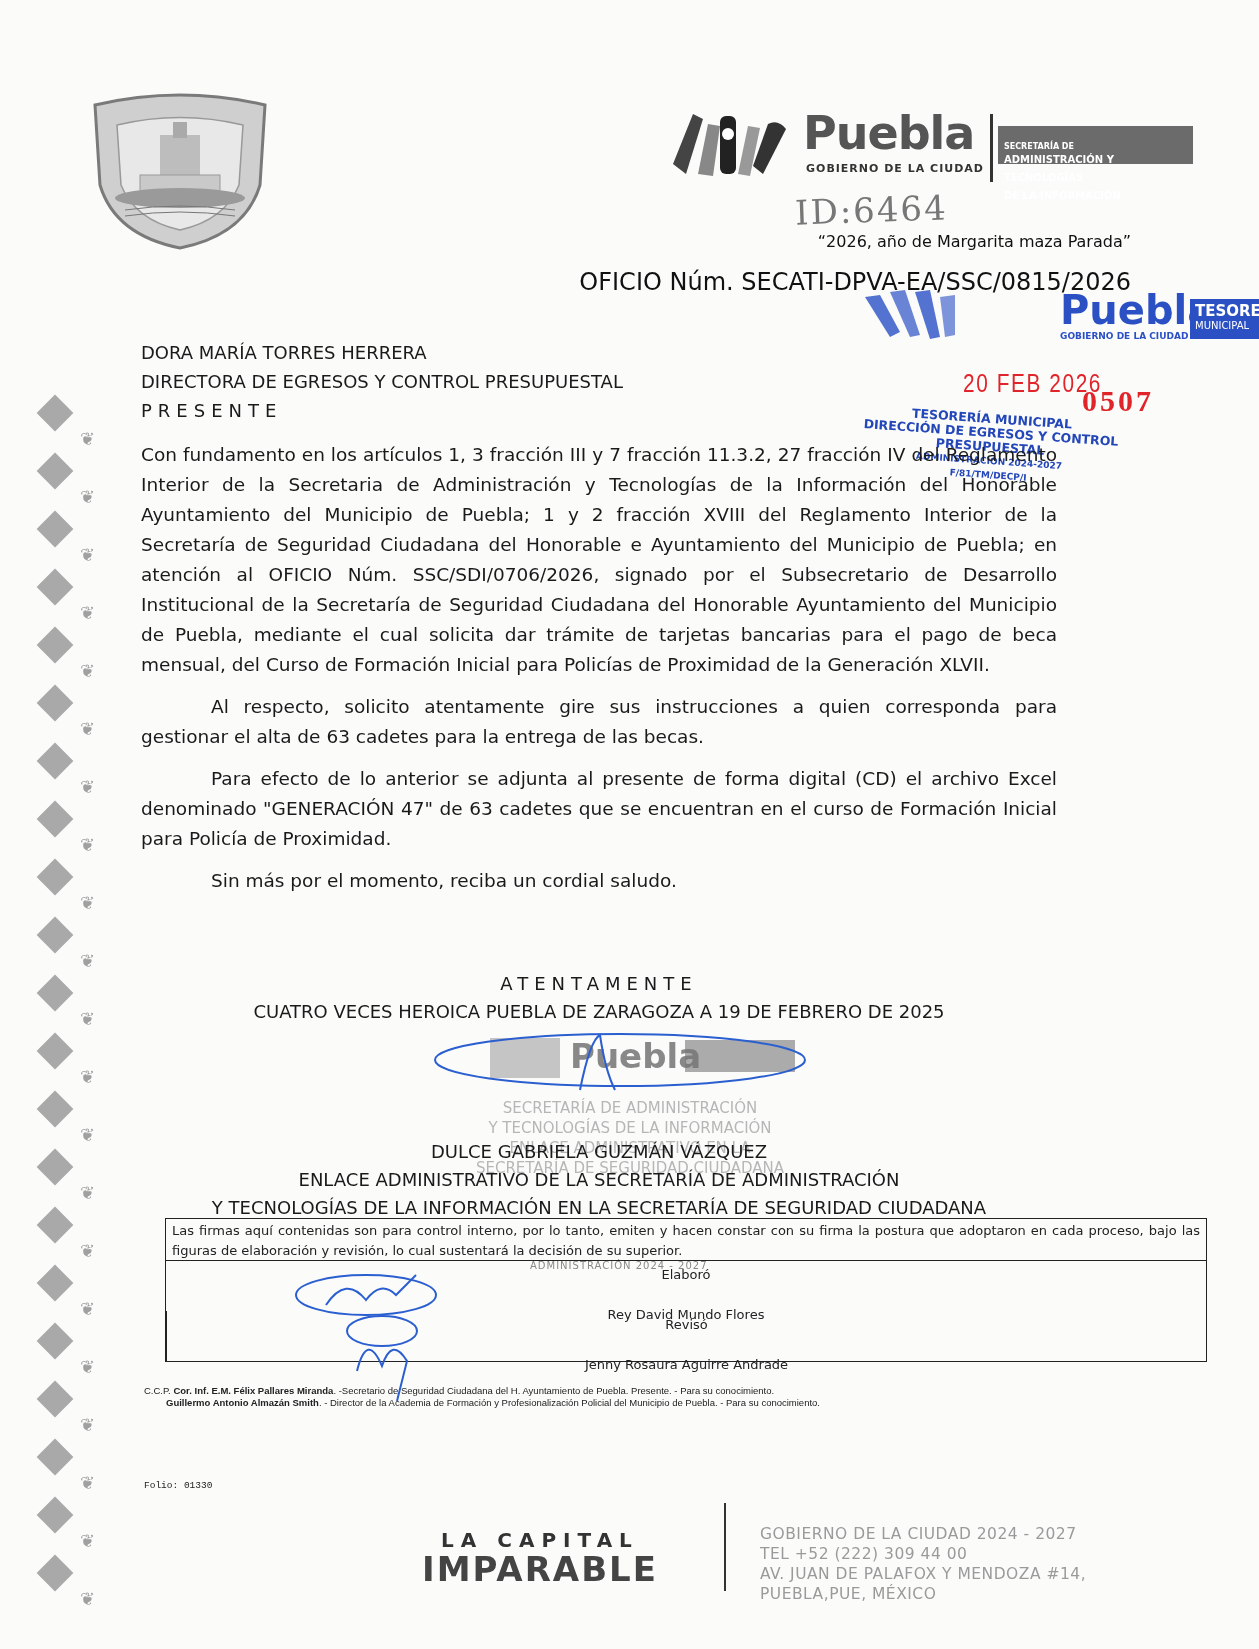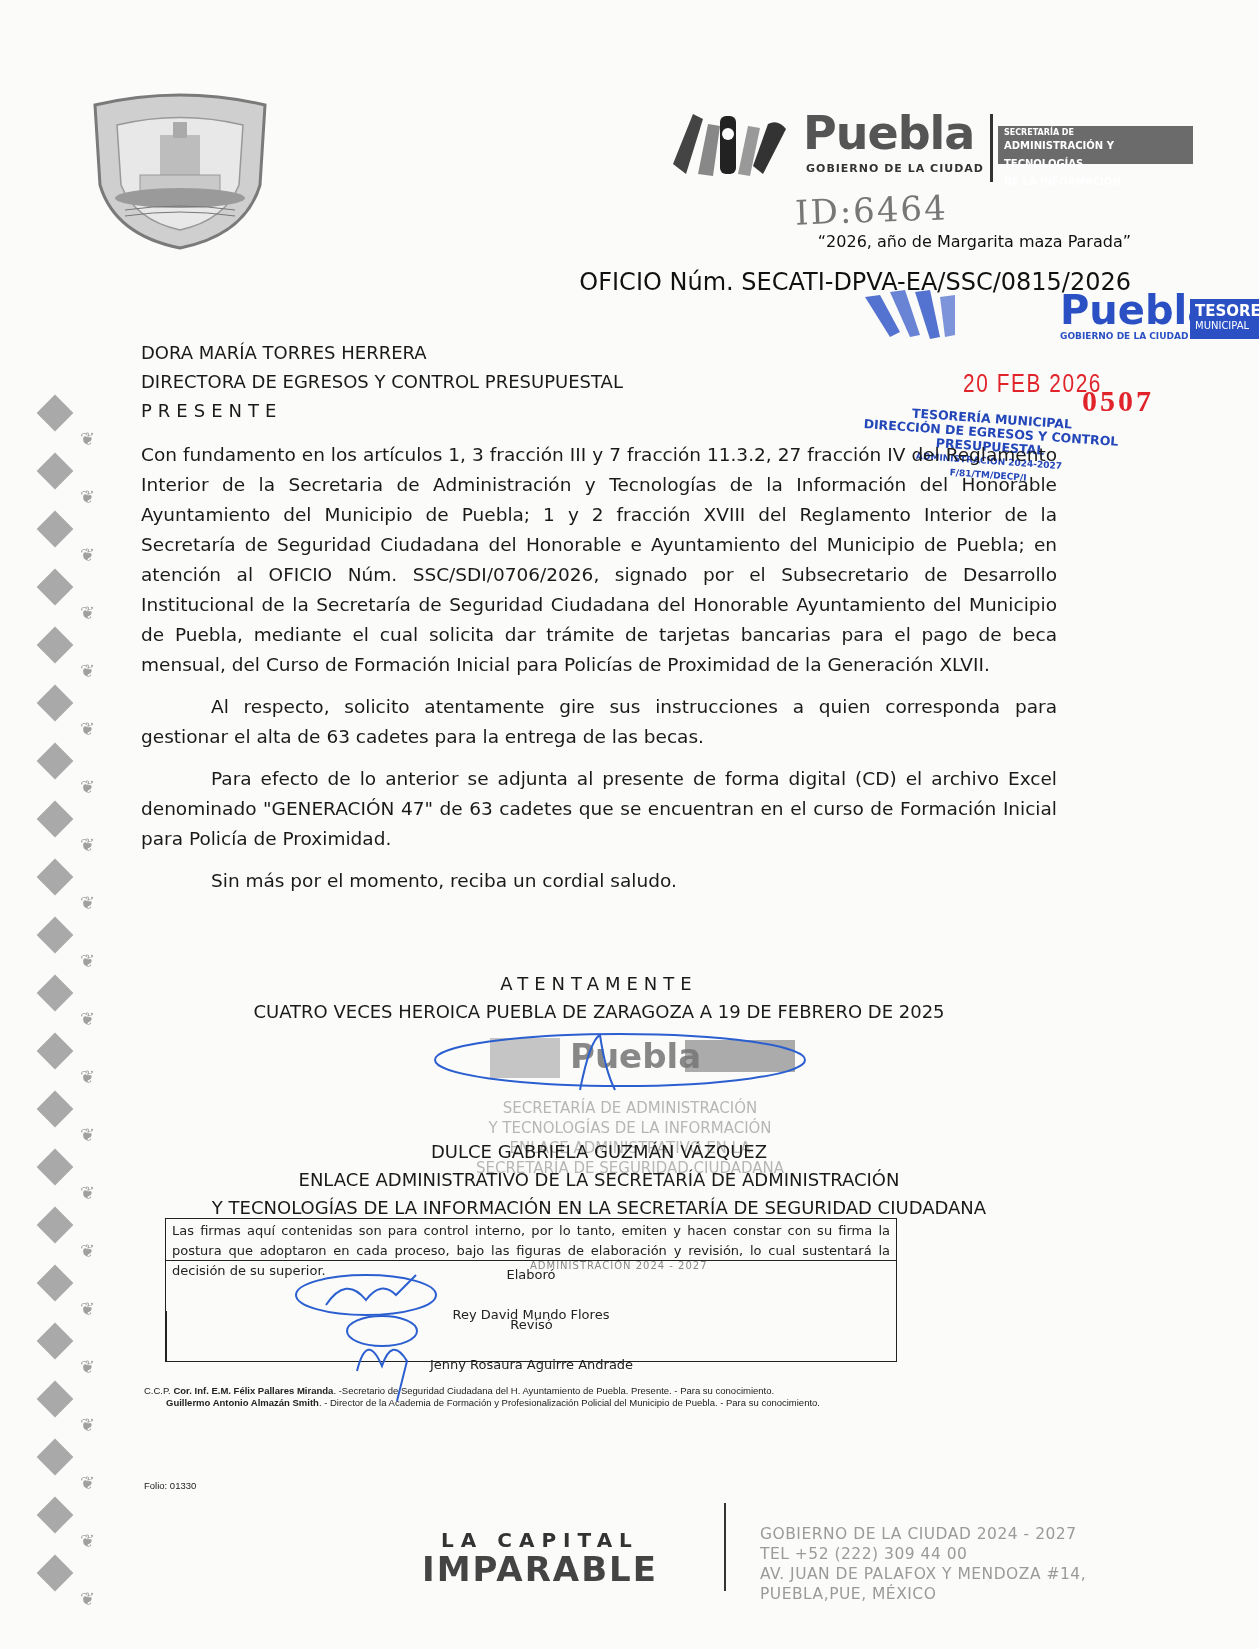--- a/index.html
+++ b/index.html
@@ -20,21 +20,21 @@
 
   
   .crest { left: 85px; top: 90px; width: 190px; height: 160px; }
 
   
   .logo-wrap { left: 668px; top: 104px; width: 520px; height: 80px; }
   .logo-art { position:absolute; left:0; top:0; width:120px; height:80px; }
   .logo-word { position:absolute; left:135px; top:2px; font-family:"DejaVu Sans", sans-serif; font-weight:bold; font-size:46px; color:#555; letter-spacing:-1px; }
   .logo-sub { position:absolute; left:138px; top:58px; font-size:11px; font-weight:bold; letter-spacing:1px; color:#333; }
   .logo-divider { position:absolute; left:322px; top:10px; width:3px; height:68px; background:#333; }
-  .logo-box { position:absolute; left:330px; top:22px; width:195px; height:38px; background:#6b6b6b; color:#fff; padding:2px 6px; box-sizing:border-box; }
+  .logo-box { position:absolute; left:330px; top:22px; width:195px; height:38px; background:#6b6b6b; color:#fff; padding:16px 6px; box-sizing:border-box; }
   .logo-box .l1 { font-size:8px; font-weight:bold; }
   .logo-box .l2 { font-size:10px; font-weight:bold; line-height:18px; }
 
   .handwritten-id { left: 795px; top: 190px; font-family: "DejaVu Serif", serif; font-size: 34px; color: #777; letter-spacing: 2px; transform: rotate(-2deg); }
 
   .motto { right: 128px; top: 232px; font-size: 16px; color: #111; }
   .oficio-num { right: 128px; top: 268px; font-size: 24px; color: #111; }
 
   
   .stamp-tesoreria { left: 860px; top: 287px; width: 330px; height: 60px; color: #2346b8; }
@@ -61,33 +61,33 @@
 
   
   .closing { left: 141px; top: 970px; width: 916px; text-align: center; font-size: 18px; line-height: 28px; color: #1a1a1a; }
   .closing .atentamente { letter-spacing: 6px; }
   .sig-stamp { left: 430px; top: 1030px; width: 380px; height: 50px; }
   .signer { left: 141px; top: 1093px; width: 916px; text-align: center; font-size: 18px; line-height: 28px; color: #1a1a1a; margin-top: 45px; }
   .ghost-stamp { left: 430px; top: 1098px; width: 400px; text-align: center; color: #9a9a9a; font-size: 15px; line-height: 20px; opacity: 0.7; }
   .admin-period { left: 530px; top: 1260px; font-size: 10px; color: #888; letter-spacing: 1px; }
 
   
-  .control-table { left: 165px; top: 1218px; width: 732px; height: 144px; border: 1.5px solid #222; box-sizing: border-box; }
+  .control-table { left: 165px; top: 1218px; width: 1042px; height: 144px; border: 1.5px solid #222; box-sizing: border-box; }
   .control-note { padding: 2px 6px; font-size: 13px; line-height: 20px; color: #222; border-bottom: 1.5px solid #222; text-align: justify; height: 42px; box-sizing: border-box; }
   .control-cells { display: flex; height: 100px; flex-direction: column; }
   .control-cell { flex: 1; position: relative; text-align: center; font-size: 13px; color: #222; }
   .control-cell + .control-cell { border-left: 1.5px solid #222; }
   .control-cell .role { position: absolute; top: 6px; left: 0; right: 0; }
   .control-cell .pname { position: absolute; top: 46px; left: 0; right: 0; }
   .control-cell svg { position: absolute; }
 
   .ccp { left: 144px; top: 1385px; font-family: "Liberation Sans", sans-serif; font-size: 9.5px; line-height: 12px; color: #222; }
   .ccp .indent { padding-left: 22px; }
   .ccp b { font-weight: bold; }
-  .folio { left: 144px; top: 1480px; font-family: Liberation Sans, sans-serif; font-size: 9.5px; color: #222; text-align: right; }
+  .folio { left: 144px; top: 1480px; font-family: Liberation Mono, monospace; font-size: 9.5px; color: #222; text-align: right; }
 
   
   .footer-brand { left: 410px; top: 1528px; width: 260px; text-align: center; color: #333; }
   .footer-brand .la-capital { font-size: 20px; font-weight: bold; letter-spacing: 7px; }
   .footer-brand .imparable { font-size: 34px; font-weight: bold; letter-spacing: 2px; line-height: 34px; color: #444; }
   .footer-divider { left: 724px; top: 1503px; width: 2px; height: 88px; background: #333; }
   .footer-contact { left: 760px; top: 1524px; font-size: 15.5px; line-height: 20px; color: #9a9a9a; letter-spacing: 0.5px; }
 </style>
 </head>
 <body>

